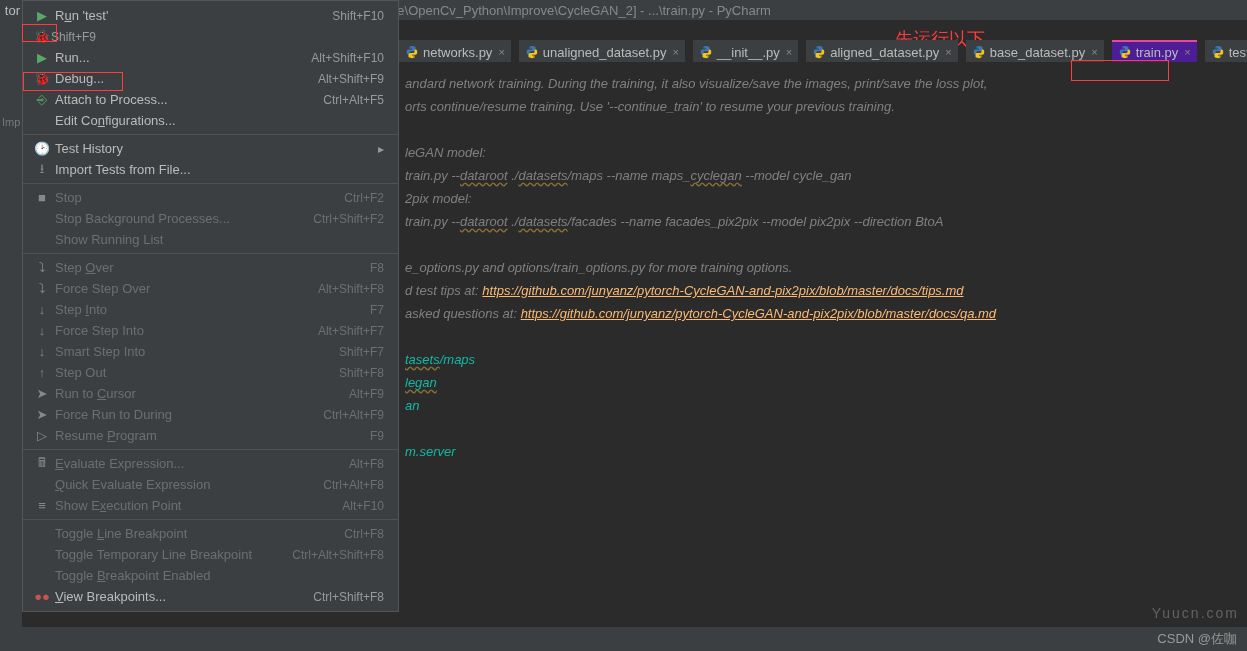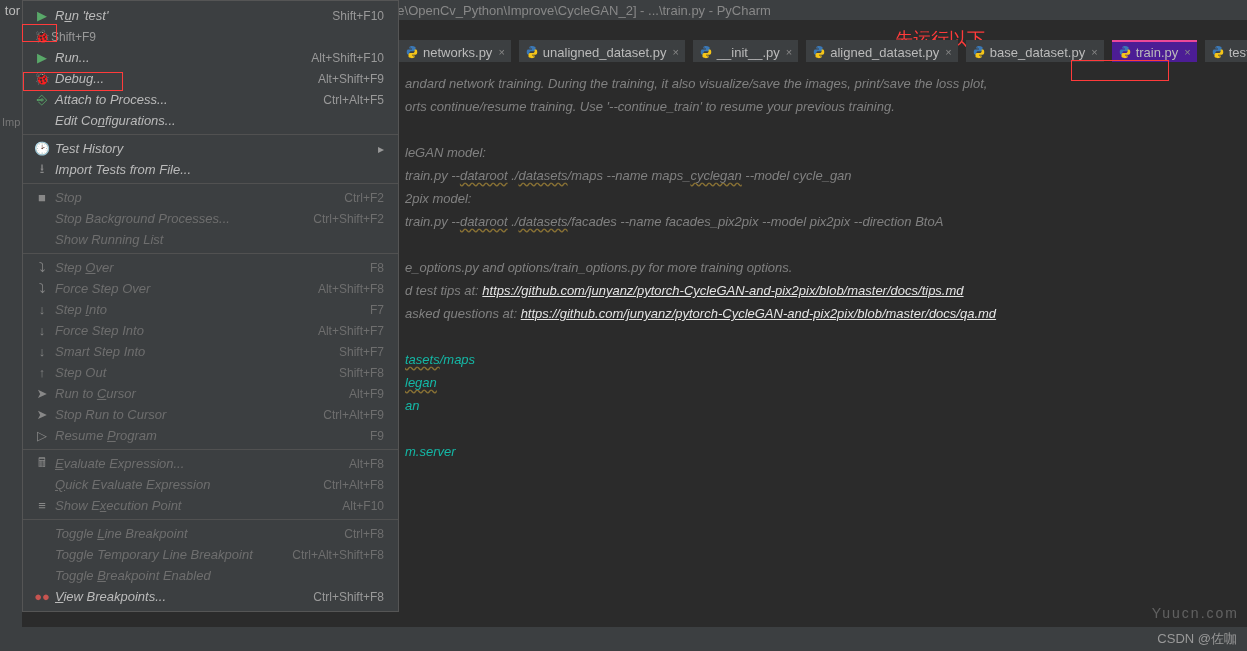--- a/index.html
+++ b/index.html
@@ -13,39 +13,39 @@
 
 .annotation-red { position: absolute; color: #ff3b3b; font-size: 18px; left: 895px; top: 27px; }
 
 .content { position: relative; display: flex; }
 .gutter-left { width: 22px; background: #3c3f41; height: 627px; color: #888; writing-mode: vertical-rl; padding-top: 30px; font-size: 11px; }
 .gutter-left .imp { writing-mode: horizontal-tb; color: #777; font-size: 11px; position: absolute; left: 2px; top: 96px; }
 
 .dropdown { position: absolute; left: 22px; top: 0; width: 377px; background: #3c3f41; border: 1px solid #555; z-index: 10; padding: 4px 0; }
 .dropdown .row { display: flex; align-items: center; height: 21px; padding: 0 14px 0 10px; color: #bbbbbb; cursor: pointer; }
 .dropdown .row .icon { width: 18px; display: inline-flex; justify-content: center; font-size: 11px; }
-.dropdown .row .label { flex: 1; padding-left: 4px; white-space: nowrap; font-style: italic; }
+.dropdown .row .label { flex: 1; padding-left: 4px; white-space: nowrap; }
 .dropdown .row .sc { color: #999; font-size: 12px; }
 .dropdown .row.disabled { color: #6e6e6e; }
 .dropdown .row.disabled .sc { color: #6e6e6e; }
 .dropdown .sep { height: 1px; background: #515151; margin: 3px 0; }
 .dropdown .u { text-decoration: underline; }
 
 .red-box1 { position: absolute; border: 1px solid #ff3b3b; left: 22px; top: 24px; width: 35px; height: 18px; z-index: 20; pointer-events: none; }
 .red-box2 { position: absolute; border: 1px solid #ff3b3b; left: 23px; top: 72px; width: 100px; height: 19px; z-index: 20; pointer-events: none; }
 .red-box3 { position: absolute; border: 1px solid #ff3b3b; left: 1071px; top: 60px; width: 98px; height: 21px; z-index: 20; pointer-events: none; }
 
 .tabs { position: absolute; left: 399px; top: 40px; height: 22px; display: flex; align-items: center; gap: 8px; }
 .tab { display: flex; align-items: center; height: 22px; padding: 0 4px 0 6px; background: #3c3f41; border-top: 2px solid transparent; color: #bbb; font-size: 12px; gap: 4px; }
 .tab.active { background: #4c1d95; border-top: 2px solid #ec4899; }
 .tab .pyicon { width: 14px; height: 14px; }
 .tab .close { color: #888; font-size: 11px; padding: 0 2px; cursor: pointer; }
 
 .editor { position: absolute; left: 399px; top: 62px; right: 0; bottom: 30px; background: #2b2b2b; overflow: hidden; font-family: "Consolas", "Courier New", monospace; font-size: 13px; line-height: 23px; padding: 10px 6px; color: #808080; font-style: italic; }
-.editor .link { color: #e5e5e5; text-decoration: underline; font-style: italic; }
+.editor .link { color: #fdba74; text-decoration: underline; font-style: italic; }
 .editor .wavy { text-decoration: underline wavy #8a7234; text-underline-offset: 2px; }
 .editor .arg { color: #14b8a6; font-style: italic; }
 
 .statusbar { position: absolute; bottom: 0; left: 0; right: 0; height: 24px; background: #3c3f41; display: flex; align-items: center; justify-content: flex-end; padding-right: 10px; color: #999; font-size: 12px; }
 
 .watermark { position: absolute; right: 8px; bottom: 30px; color: rgba(255,255,255,0.25); font-size: 14px; letter-spacing: 2px; }
 
 svg.pyicon .y { fill: #f5c518; }
 svg.pyicon .b { fill: #3b78b5; }
 .play-green { color: #59a869; }
@@ -195,21 +195,21 @@
       <span class="icon">
         <span class="grey-icon">➤</span>
       </span>
     <span class="label">Run to <span class="u">C</span>ursor</span>
       <span class="sc">Alt+F9</span>
     </div>
     <div class="row disabled">
       <span class="icon">
         <span class="grey-icon">➤</span>
       </span>
-    <span class="label">Stop Run to Cursor</span>
+    <span class="label">Force Run to During</span>
       <span class="sc">Ctrl+Alt+F9</span>
     </div>
     <div class="row disabled">
       <span class="icon">
         <span class="grey-icon">▷</span>
       </span>
     <span class="label">Resume <span class="u">P</span>rogram</span>
       <span class="sc">F9</span>
     </div>
     <div class="sep"></div>

